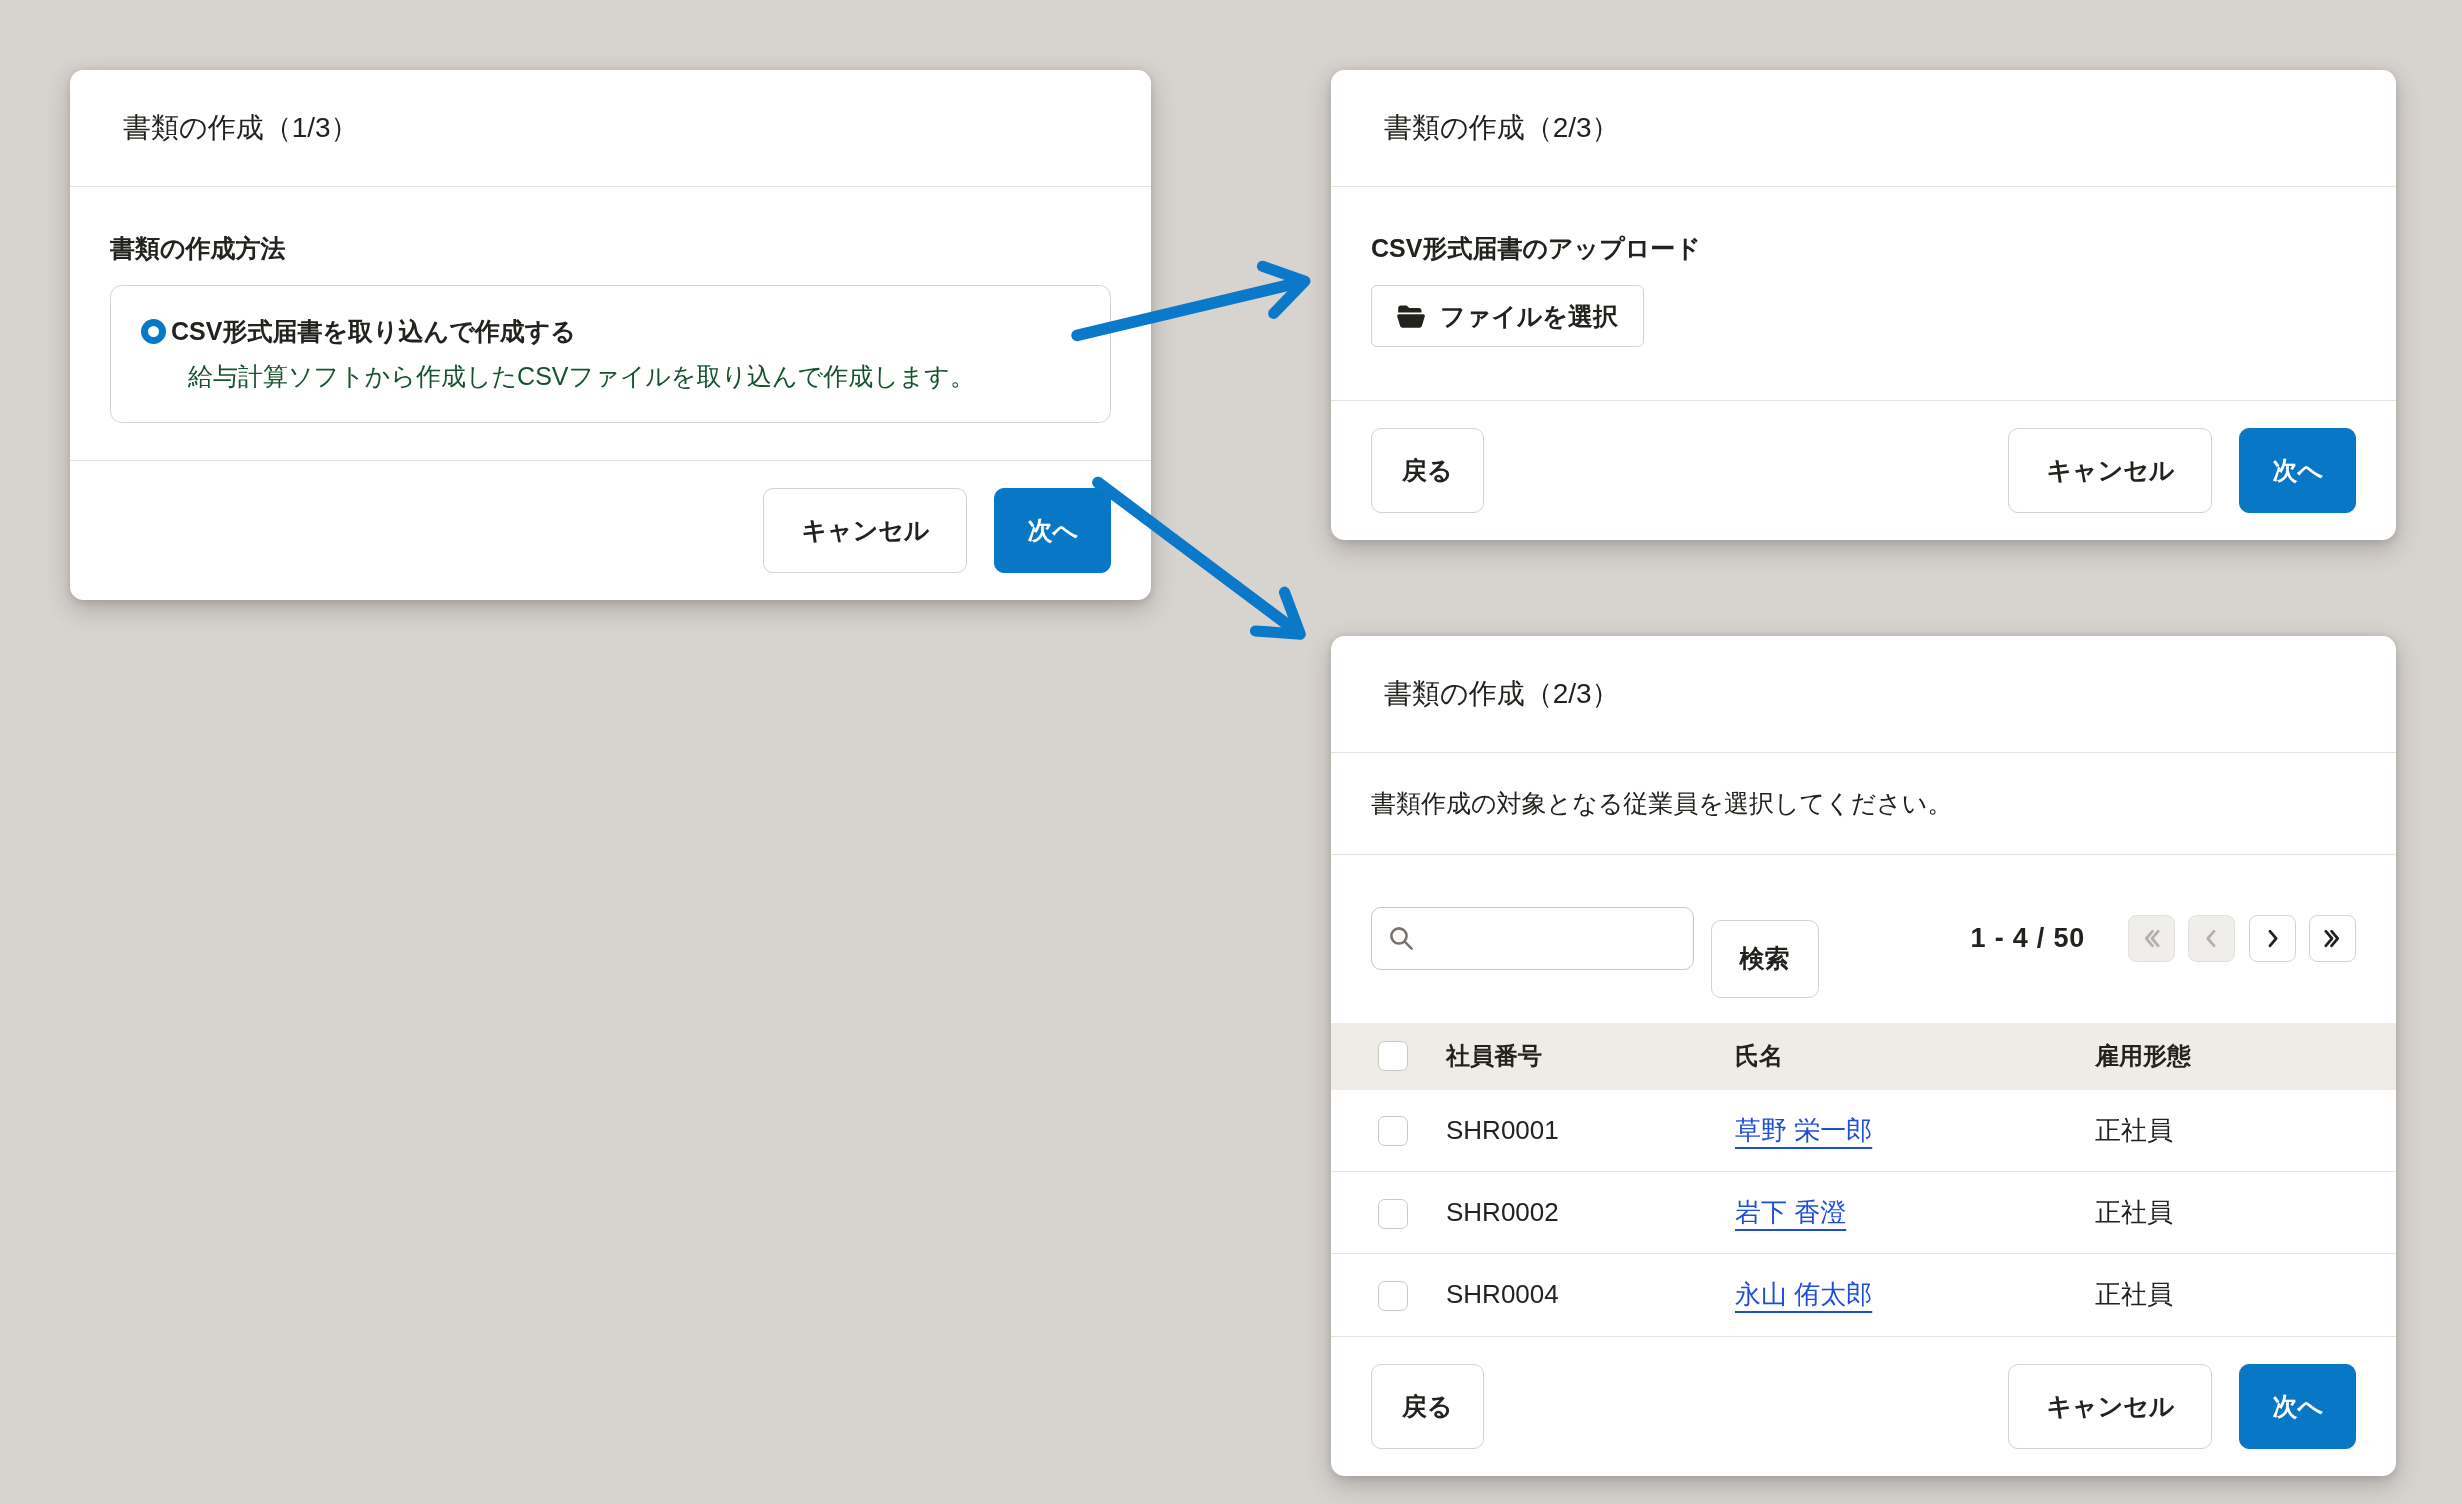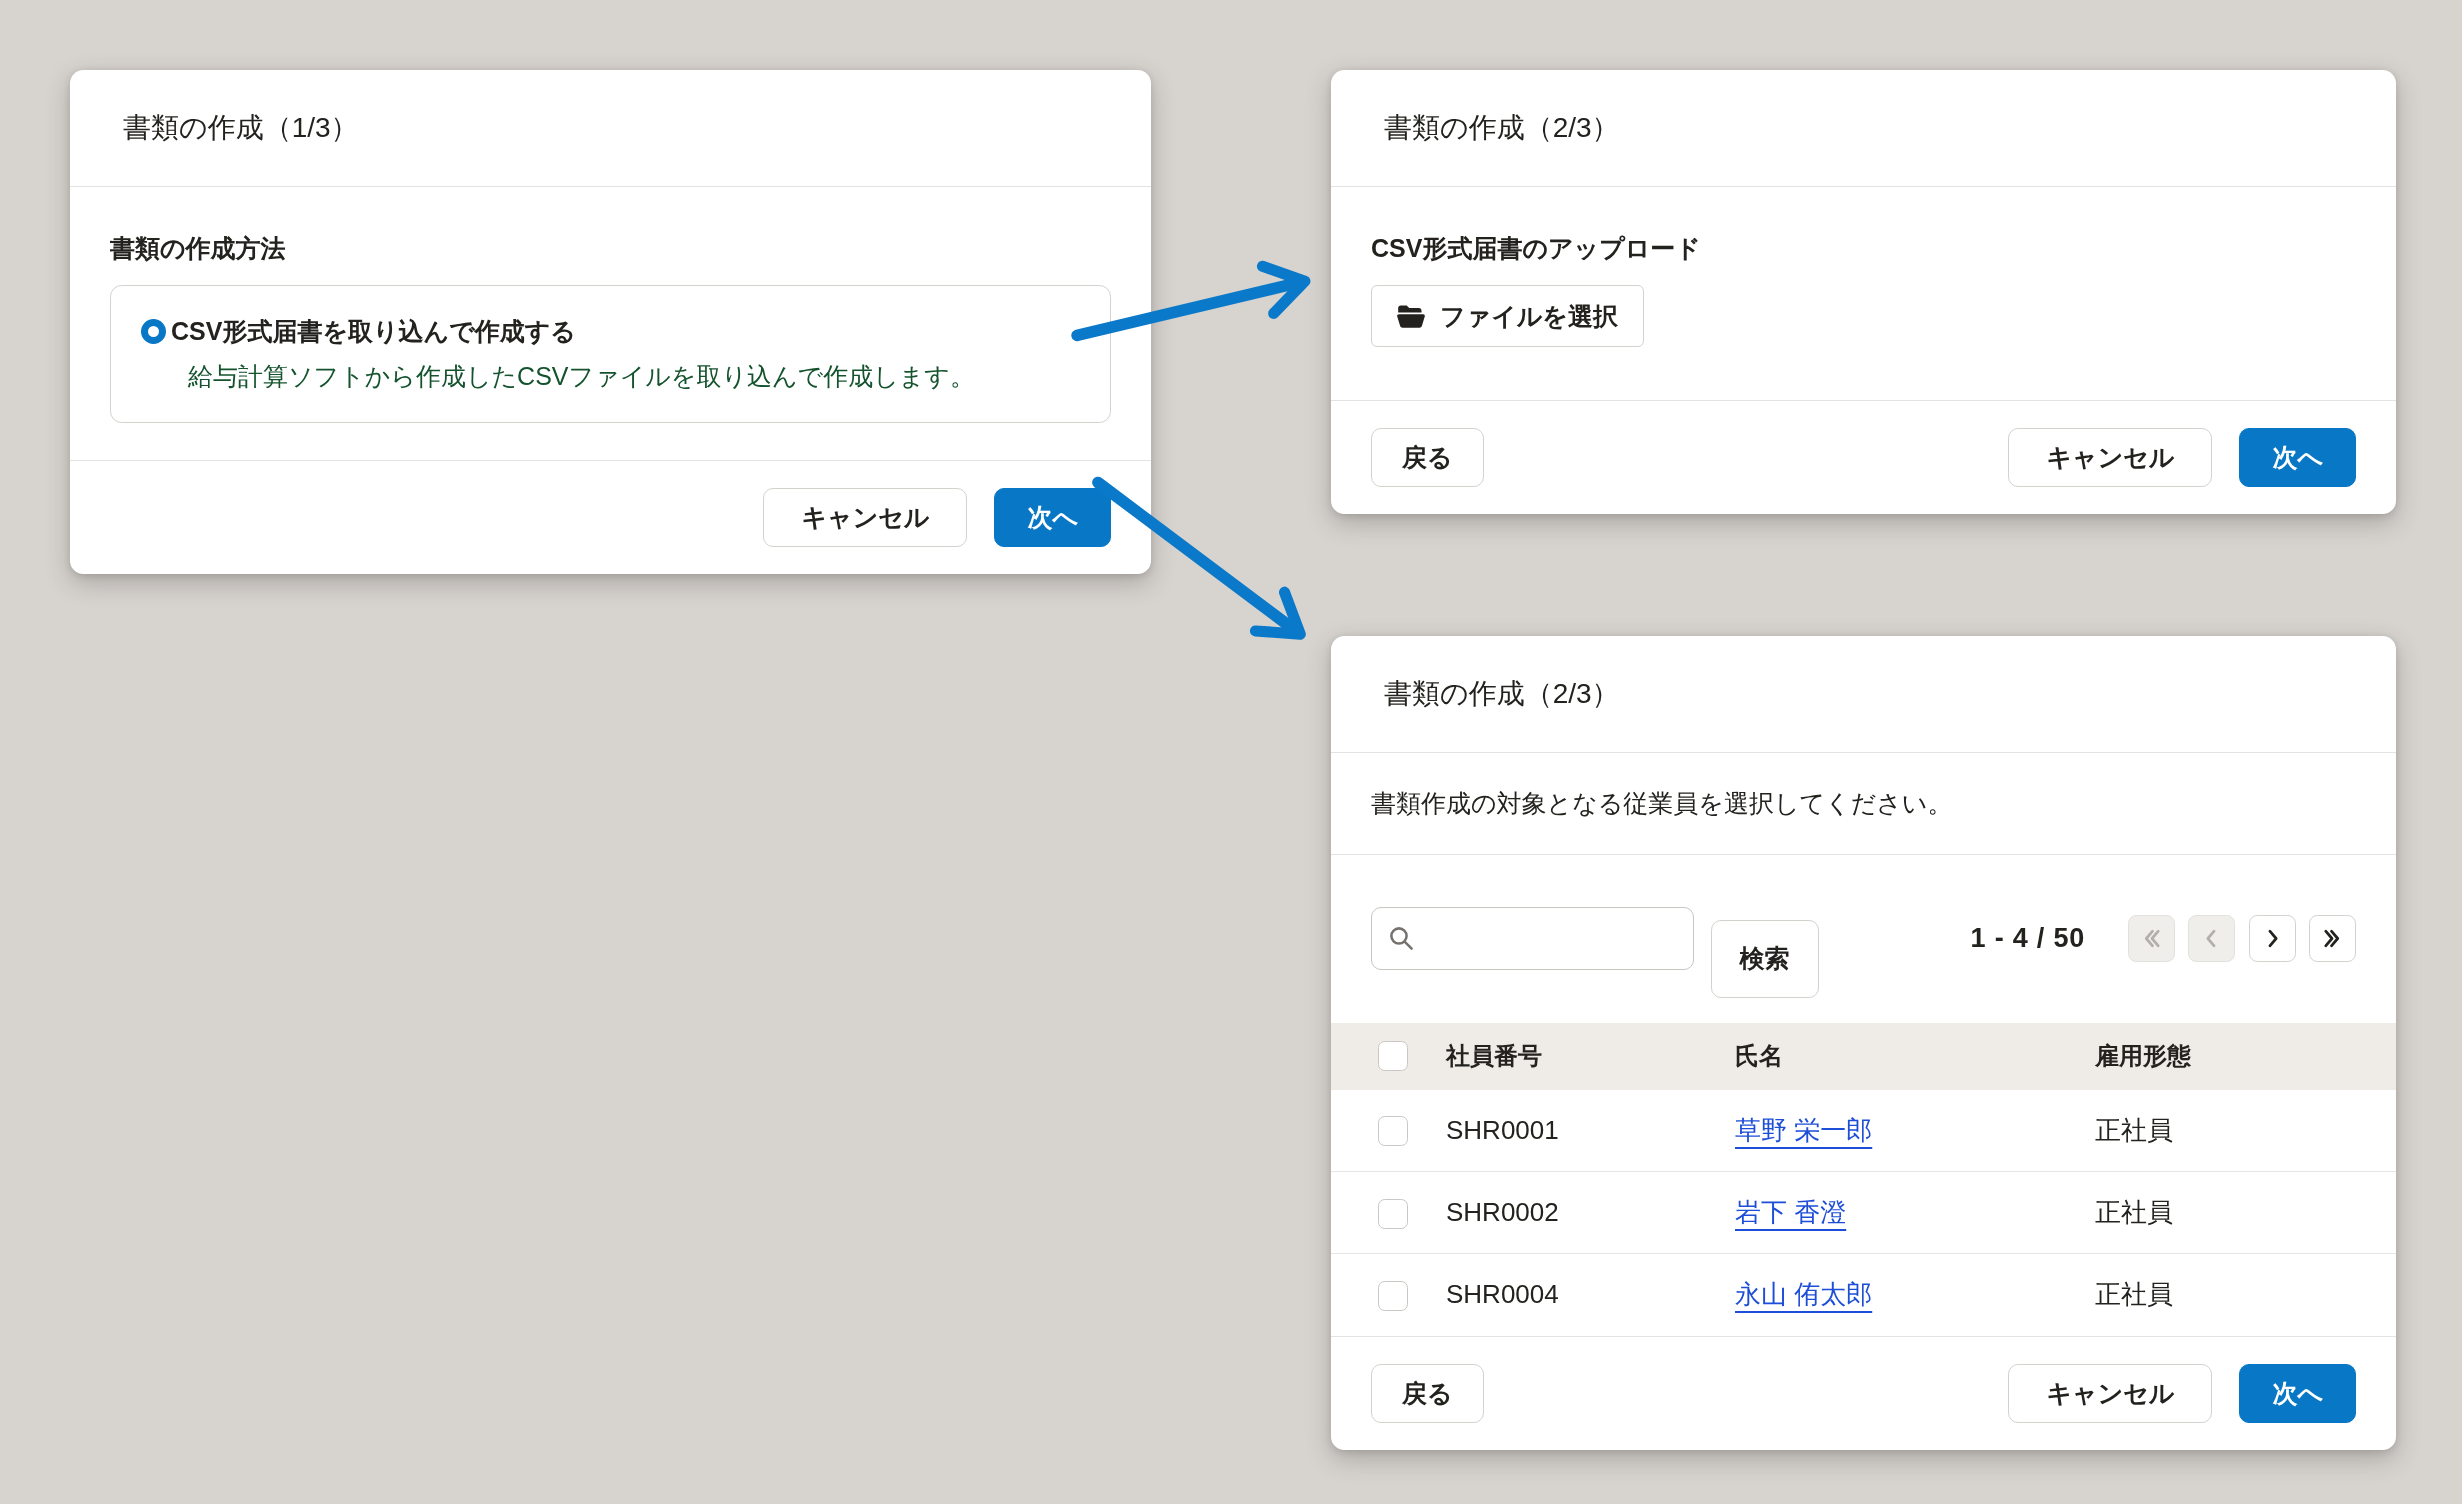--- a/index.html
+++ b/index.html
@@ -28,21 +28,21 @@
   .option-main{display:flex;align-items:center;gap:5px;}
   .radio{width:25px;height:25px;border-radius:50%;box-sizing:border-box;flex:0 0 auto;background:#fff;}
   .radio.selected{border:7.5px solid #0877C6;}
   .radio.unselected{border:1.7px solid #C7C4C0;}
   .option-label{font-size:25px;font-weight:700;line-height:1.4;}
   .option-desc{margin:10px 0 0 47px;font-size:25px;line-height:1.4;color:#14532d;}
   .dlg-footer{display:flex;align-items:center;gap:27px;padding:27px 40px;border-top:1.7px solid #E5E3E0;}
   .spacer{flex:1;}
   .btn{
     display:inline-flex;align-items:center;justify-content:center;box-sizing:border-box;
-    height:59px;padding:0 37px;border-radius:10px;border:1.7px solid #D5D2CE;background:#fff;
+    height:85px;padding:0 37px;border-radius:10px;border:1.7px solid #D5D2CE;background:#fff;
     font-family:inherit;font-size:25px;font-weight:700;color:#23221E;cursor:pointer;line-height:1;
   }
   .btn.primary{background:#0877C6;border-color:#0877C6;color:#fff;padding:0 32px;}
   .btn.back{padding:0 30px;}
   .file-btn{
     display:inline-flex;align-items:center;gap:15px;height:62px;padding:0 25px;box-sizing:border-box;
     border:1.7px solid #D5D2CE;border-radius:6px;background:#fff;cursor:pointer;
     font-family:inherit;font-size:25px;font-weight:700;color:#23221E;
   }
   .desc-row{padding:33px 40px;border-bottom:1.7px solid #E5E3E0;font-size:25px;line-height:1.4;}

